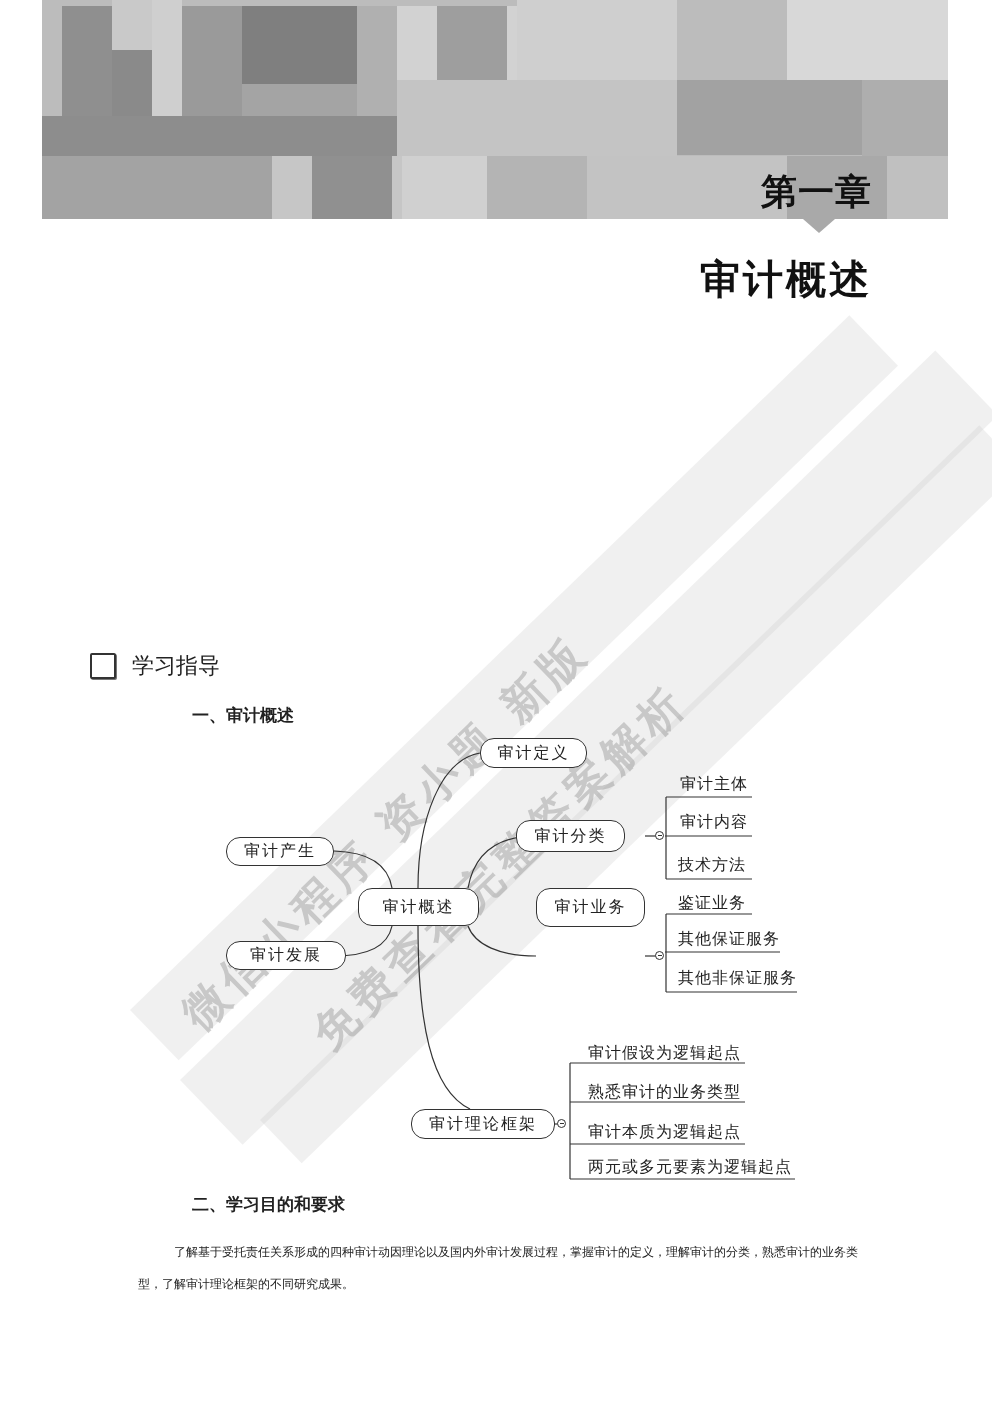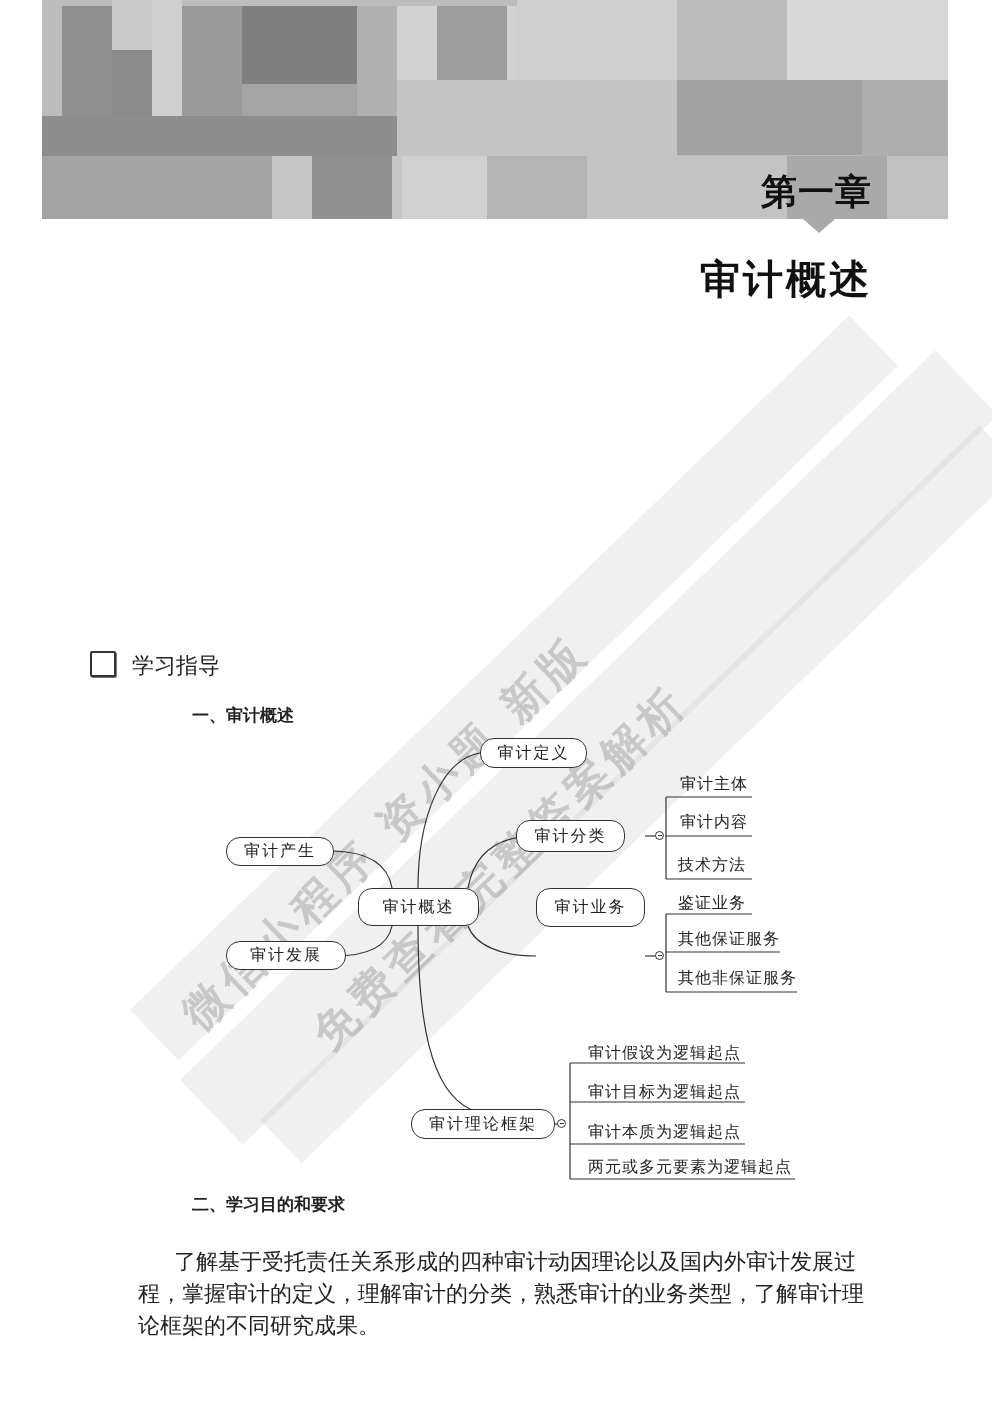--- a/index.html
+++ b/index.html
@@ -39,21 +39,21 @@
     transform-origin: 0 0;
   }
   .wm-text {
     position: absolute; font-size: 44px; font-weight: bold;
     color: rgba(150,150,150,0.45); letter-spacing: 6px;
     font-family: "DejaVu Sans", "Liberation Sans", sans-serif;
     transform-origin: 0 0; white-space: nowrap;
   }
   
   .section-head {
-    position: absolute; left: 90px; top: 651px; display: flex; 
+    position: absolute; left: 90px; top: 651px; display: flex; align-items: center;
     z-index: 2;
   }
   .checkbox-icon {
     width: 22px; height: 22px; border: 2px solid #333; border-radius: 2px;
     box-shadow: 1px 1px 0 #777; margin-right: 16px; background: #fff;
   }
   .section-head-label {
     font-family: "DejaVu Sans", "Liberation Sans", sans-serif;
     font-size: 22px; color: #222;
   }
@@ -78,21 +78,21 @@
   .collapse-icon {
     position: absolute; width: 9px; height: 9px; border: 1.2px solid #333; border-radius: 50%;
     background: #fff; box-sizing: border-box;
   }
   .collapse-icon::after {
     content: ""; position: absolute; left: 1.5px; top: 3px; width: 4px; height: 1px; background: #333;
   }
   
   .paragraph {
     position: absolute; left: 150px; top: 1224px; width: 740px; z-index: 2;
-    font-size: 22px; line-height: 32px; color: #222; text-indent: 36px;
+    font-size: 12px; line-height: 32px; color: #222; text-indent: 36px;
     font-family: "DejaVu Serif", "Liberation Serif", serif;
     margin-left: -12px;
   }
 </style>
 </head>
 <body>
 
 <div class="banner">
   <div class="blk" style="left:0;top:0;width:906px;height:219px;background:#bcbcbc"></div>
   <div class="blk" style="left:20px;top:6px;width:50px;height:110px;background:#8f8f8f"></div>
@@ -188,19 +188,19 @@
 
   <div class="leaf" style="left:680px;top:774px">审计主体</div>
   <div class="leaf" style="left:680px;top:812px">审计内容</div>
   <div class="leaf" style="left:678px;top:855px">技术方法</div>
 
   <div class="leaf" style="left:678px;top:893px">鉴证业务</div>
   <div class="leaf" style="left:678px;top:929px">其他保证服务</div>
   <div class="leaf" style="left:678px;top:968px">其他非保证服务</div>
 
   <div class="leaf" style="left:588px;top:1043px">审计假设为逻辑起点</div>
-  <div class="leaf" style="left:588px;top:1082px">审计目标为逻辑起点</div>
+  <div class="leaf" style="left:588px;top:1082px">熟悉审计的业务类型</div>
   <div class="leaf" style="left:588px;top:1122px">审计本质为逻辑起点</div>
   <div class="leaf" style="left:588px;top:1157px">两元或多元要素为逻辑起点</div>
 </div>
 
 <div class="sub-head sub-head2">二、学习目的和要求</div>
 <p class="paragraph">了解基于受托责任关系形成的四种审计动因理论以及国内外审计发展过程，掌握审计的定义，理解审计的分类，熟悉审计的业务类型，了解审计理论框架的不同研究成果。</p>
 
 </body></html>

